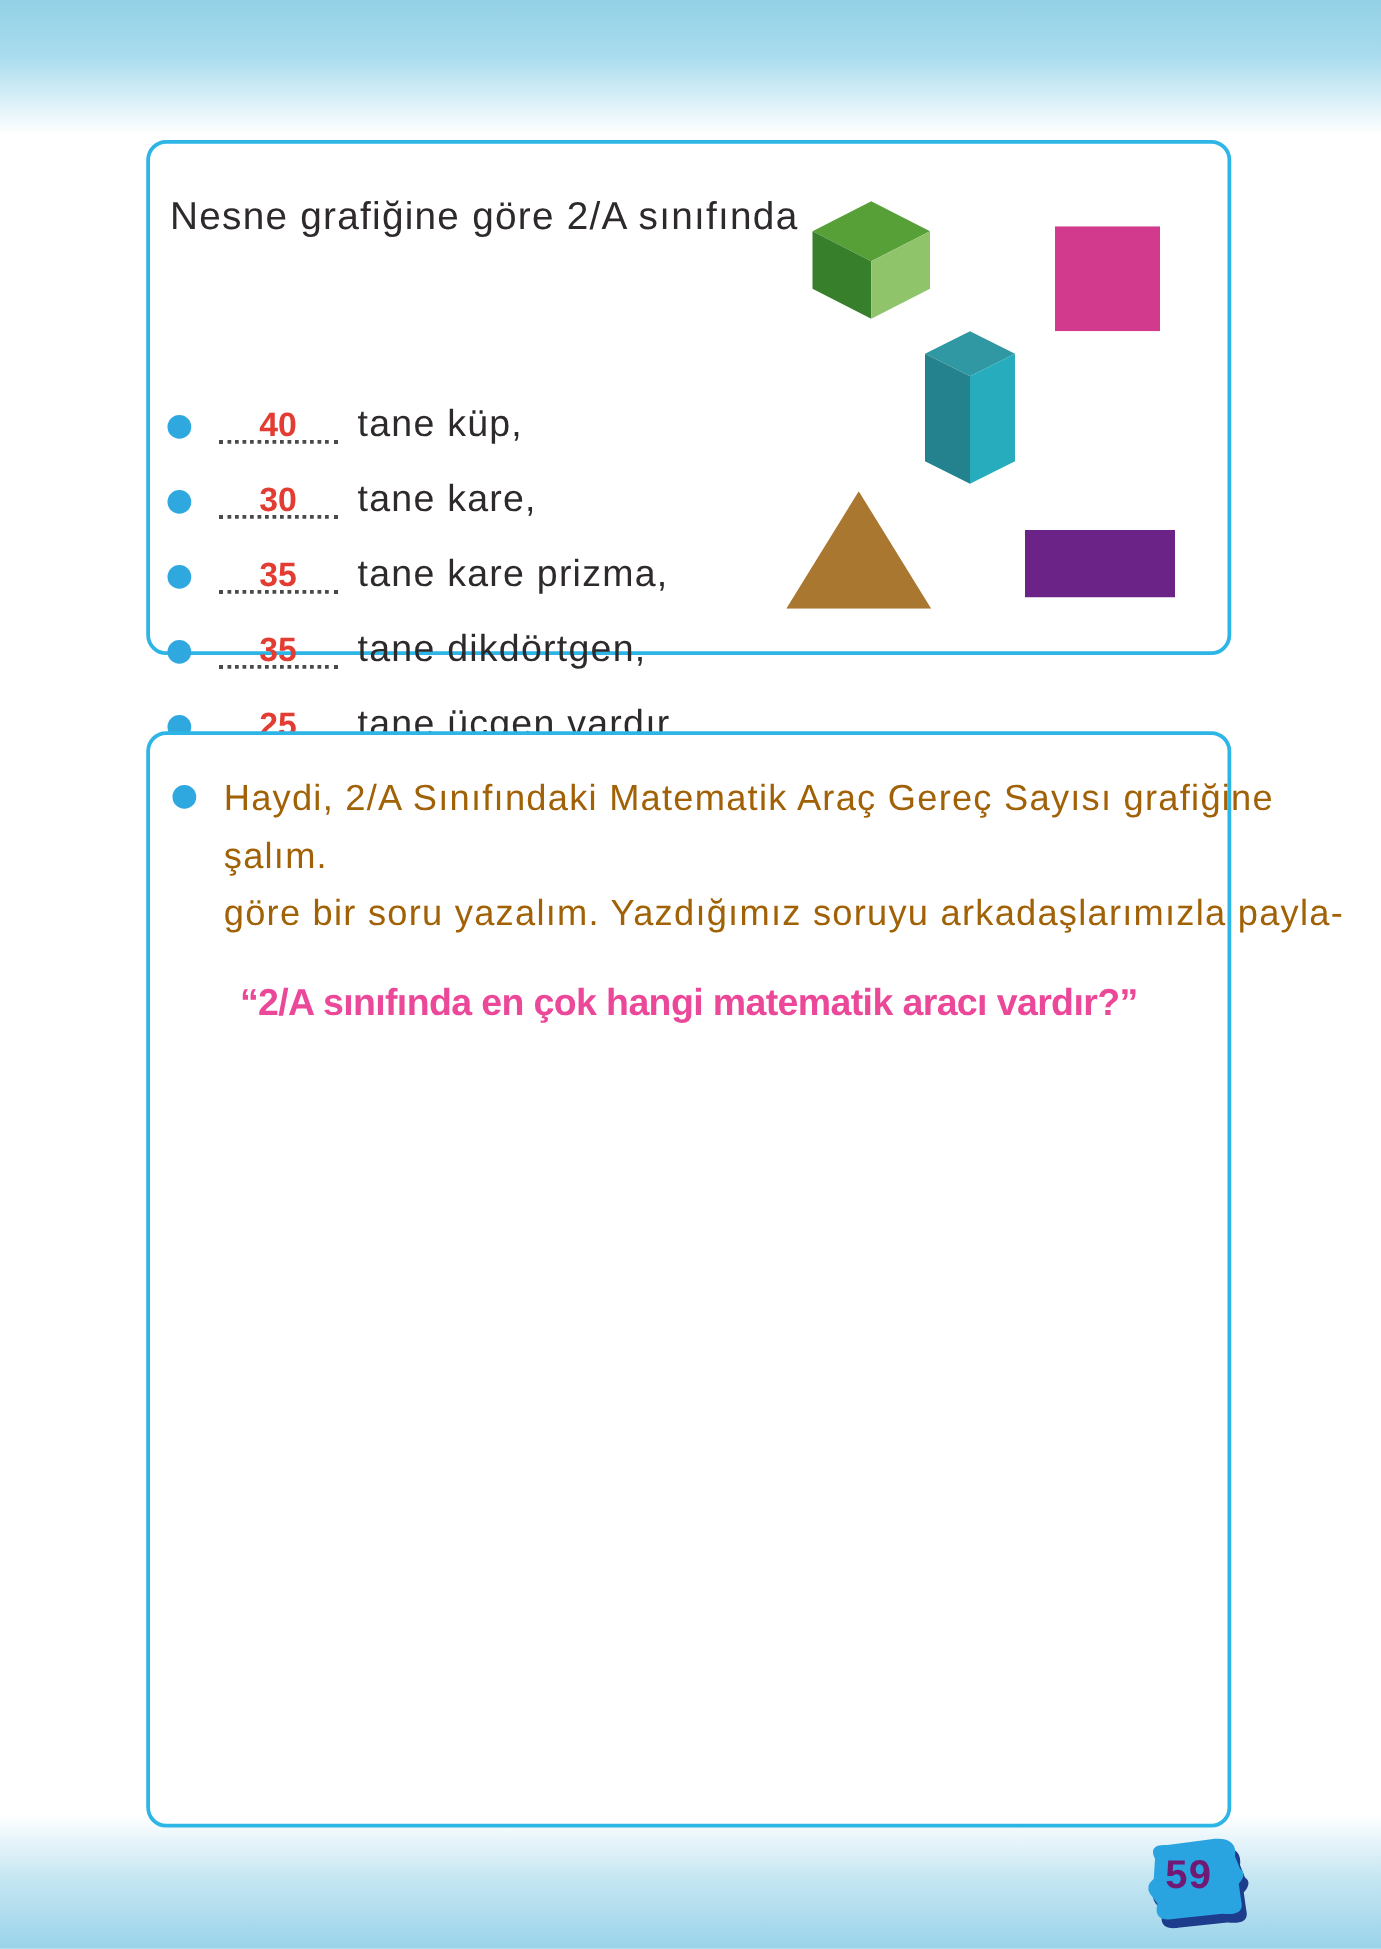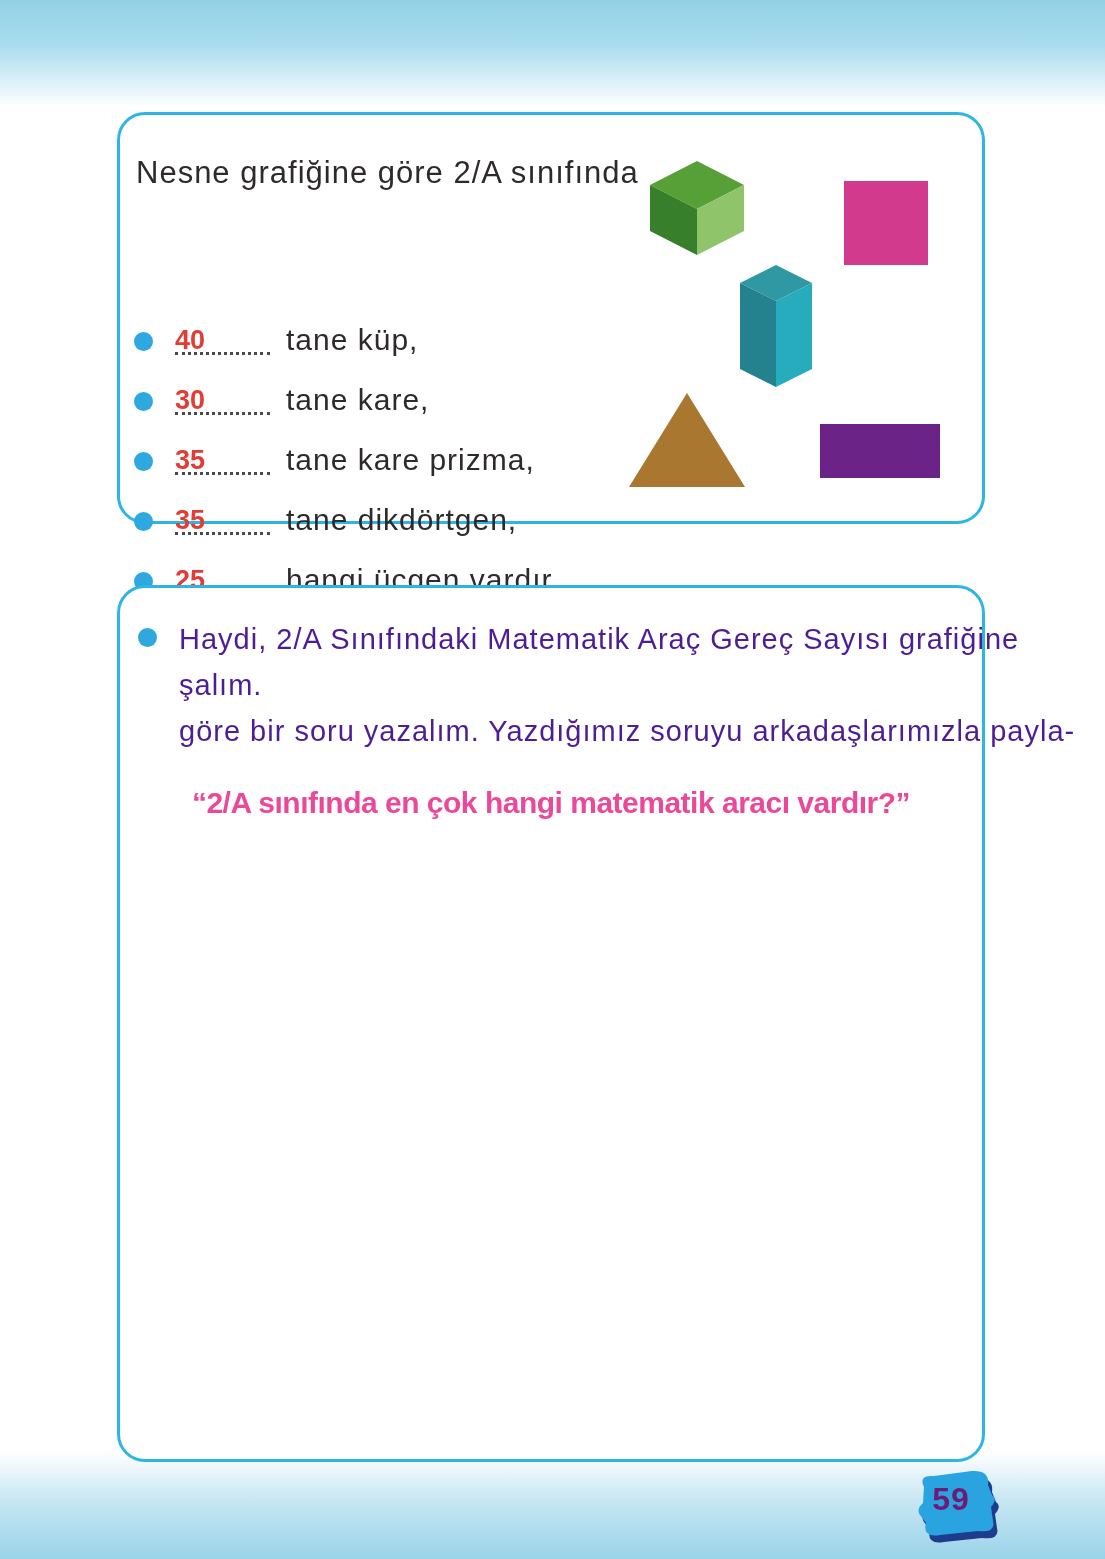--- a/index.html
+++ b/index.html
@@ -16,21 +16,21 @@
     background: linear-gradient(to bottom, #93d1e6 0%, #a9dcee 40%, #ffffff 96%);
   }
   .bottom-band {
     position: absolute; left: 0; top: 1452px; width: 1105px; height: 107px;
     background: linear-gradient(to bottom, rgba(154,211,233,0) 0%, rgba(154,211,233,0.55) 45%, #9ad3e9 100%);
   }
   .panel {
     position: absolute; left: 117px; width: 868px;
     background: #ffffff;
     border: 3px solid #2db5e5;
-    border-radius: 28px;
+    border-radius: 16px;
   }
   .panel-1 { top: 112px; height: 412px; }
   .panel-2 { top: 585px; height: 877px; }
 
   .heading {
     position: absolute; left: 16px; top: 40px;
     font-size: 31px; letter-spacing: 1px; color: #2e2a2b;
     white-space: nowrap;
   }
   .q-row { position: absolute; left: 14px; height: 40px; display: flex; align-items: flex-end; }
@@ -43,37 +43,37 @@
     width: 19px; height: 19px; border-radius: 50%;
     background: #2fa8df; margin-right: 22px; margin-bottom: 4px;
     flex: 0 0 auto;
   }
   .answer-wrap {
     position: relative; width: 95px; height: 40px;
     border-bottom: 3px dotted #4a4a4a; margin-right: 16px; flex: 0 0 auto;
   }
   .answer {
     position: absolute; left: 0; right: 0; bottom: -4px;
-    font-size: 27px; font-weight: bold; color: #e23c33;
+    text-align: center; font-size: 27px; font-weight: bold; color: #e23c33;
   }
   .item-label {
     font-size: 30px; letter-spacing: 1px; color: #2e2a2b;
     white-space: nowrap; margin-bottom: -2px;
   }
 
   .shape { position: absolute; }
   .shape-cube      { left: 528px; top: 44px; }
   .shape-square    { left: 724px; top: 66px; }
   .shape-prism     { left: 618px; top: 148px; }
   .shape-triangle  { left: 509px; top: 278px; }
   .shape-rectangle { left: 700px; top: 309px; }
 
   .p2-row { position: absolute; left: 18px; top: 28px; display: flex; }
   .p2-bullet { margin-top: 12px; margin-bottom: 0; }
-  .paragraph { color: #4c1d95; }
+  .paragraph { color: #a16207; }
   .paragraph .pline {
     font-size: 29px; letter-spacing: 1px; line-height: 46px;
     white-space: nowrap;
   }
   .question {
     position: absolute; left: 0; width: 100%; top: 198px;
     text-align: center;
     font-size: 30px; font-weight: bold; letter-spacing: -0.5px;
     color: #ec4899;
   }
@@ -121,21 +121,21 @@
     <span class="answer-wrap">
         <span class="answer">35</span>
       </span>
     <span class="item-label">tane dikdörtgen,</span>
   </div>
   <div class="q-row q-row-4">
     <span class="bullet"></span>
     <span class="answer-wrap">
         <span class="answer">25</span>
       </span>
-    <span class="item-label">hangi üçgen vardır.</span>
+    <span class="item-label">tane üçgen vardır.</span>
   </div>
 
   <svg class="shape shape-cube" width="98" height="98" viewBox="0 0 98 98">
     <polygon points="49,2 96,26 49,50 2,26" fill="#57a038"></polygon>
     <polygon points="2,26 49,50 49,96 2,72" fill="#377f2b"></polygon>
     <polygon points="96,26 49,50 49,96 96,72" fill="#90c46b"></polygon>
   </svg>
 
   <svg class="shape shape-square" width="84" height="84" viewBox="0 0 84 84">
     <rect x="0" y="0" width="84" height="84" fill="#d23a8e"></rect>

